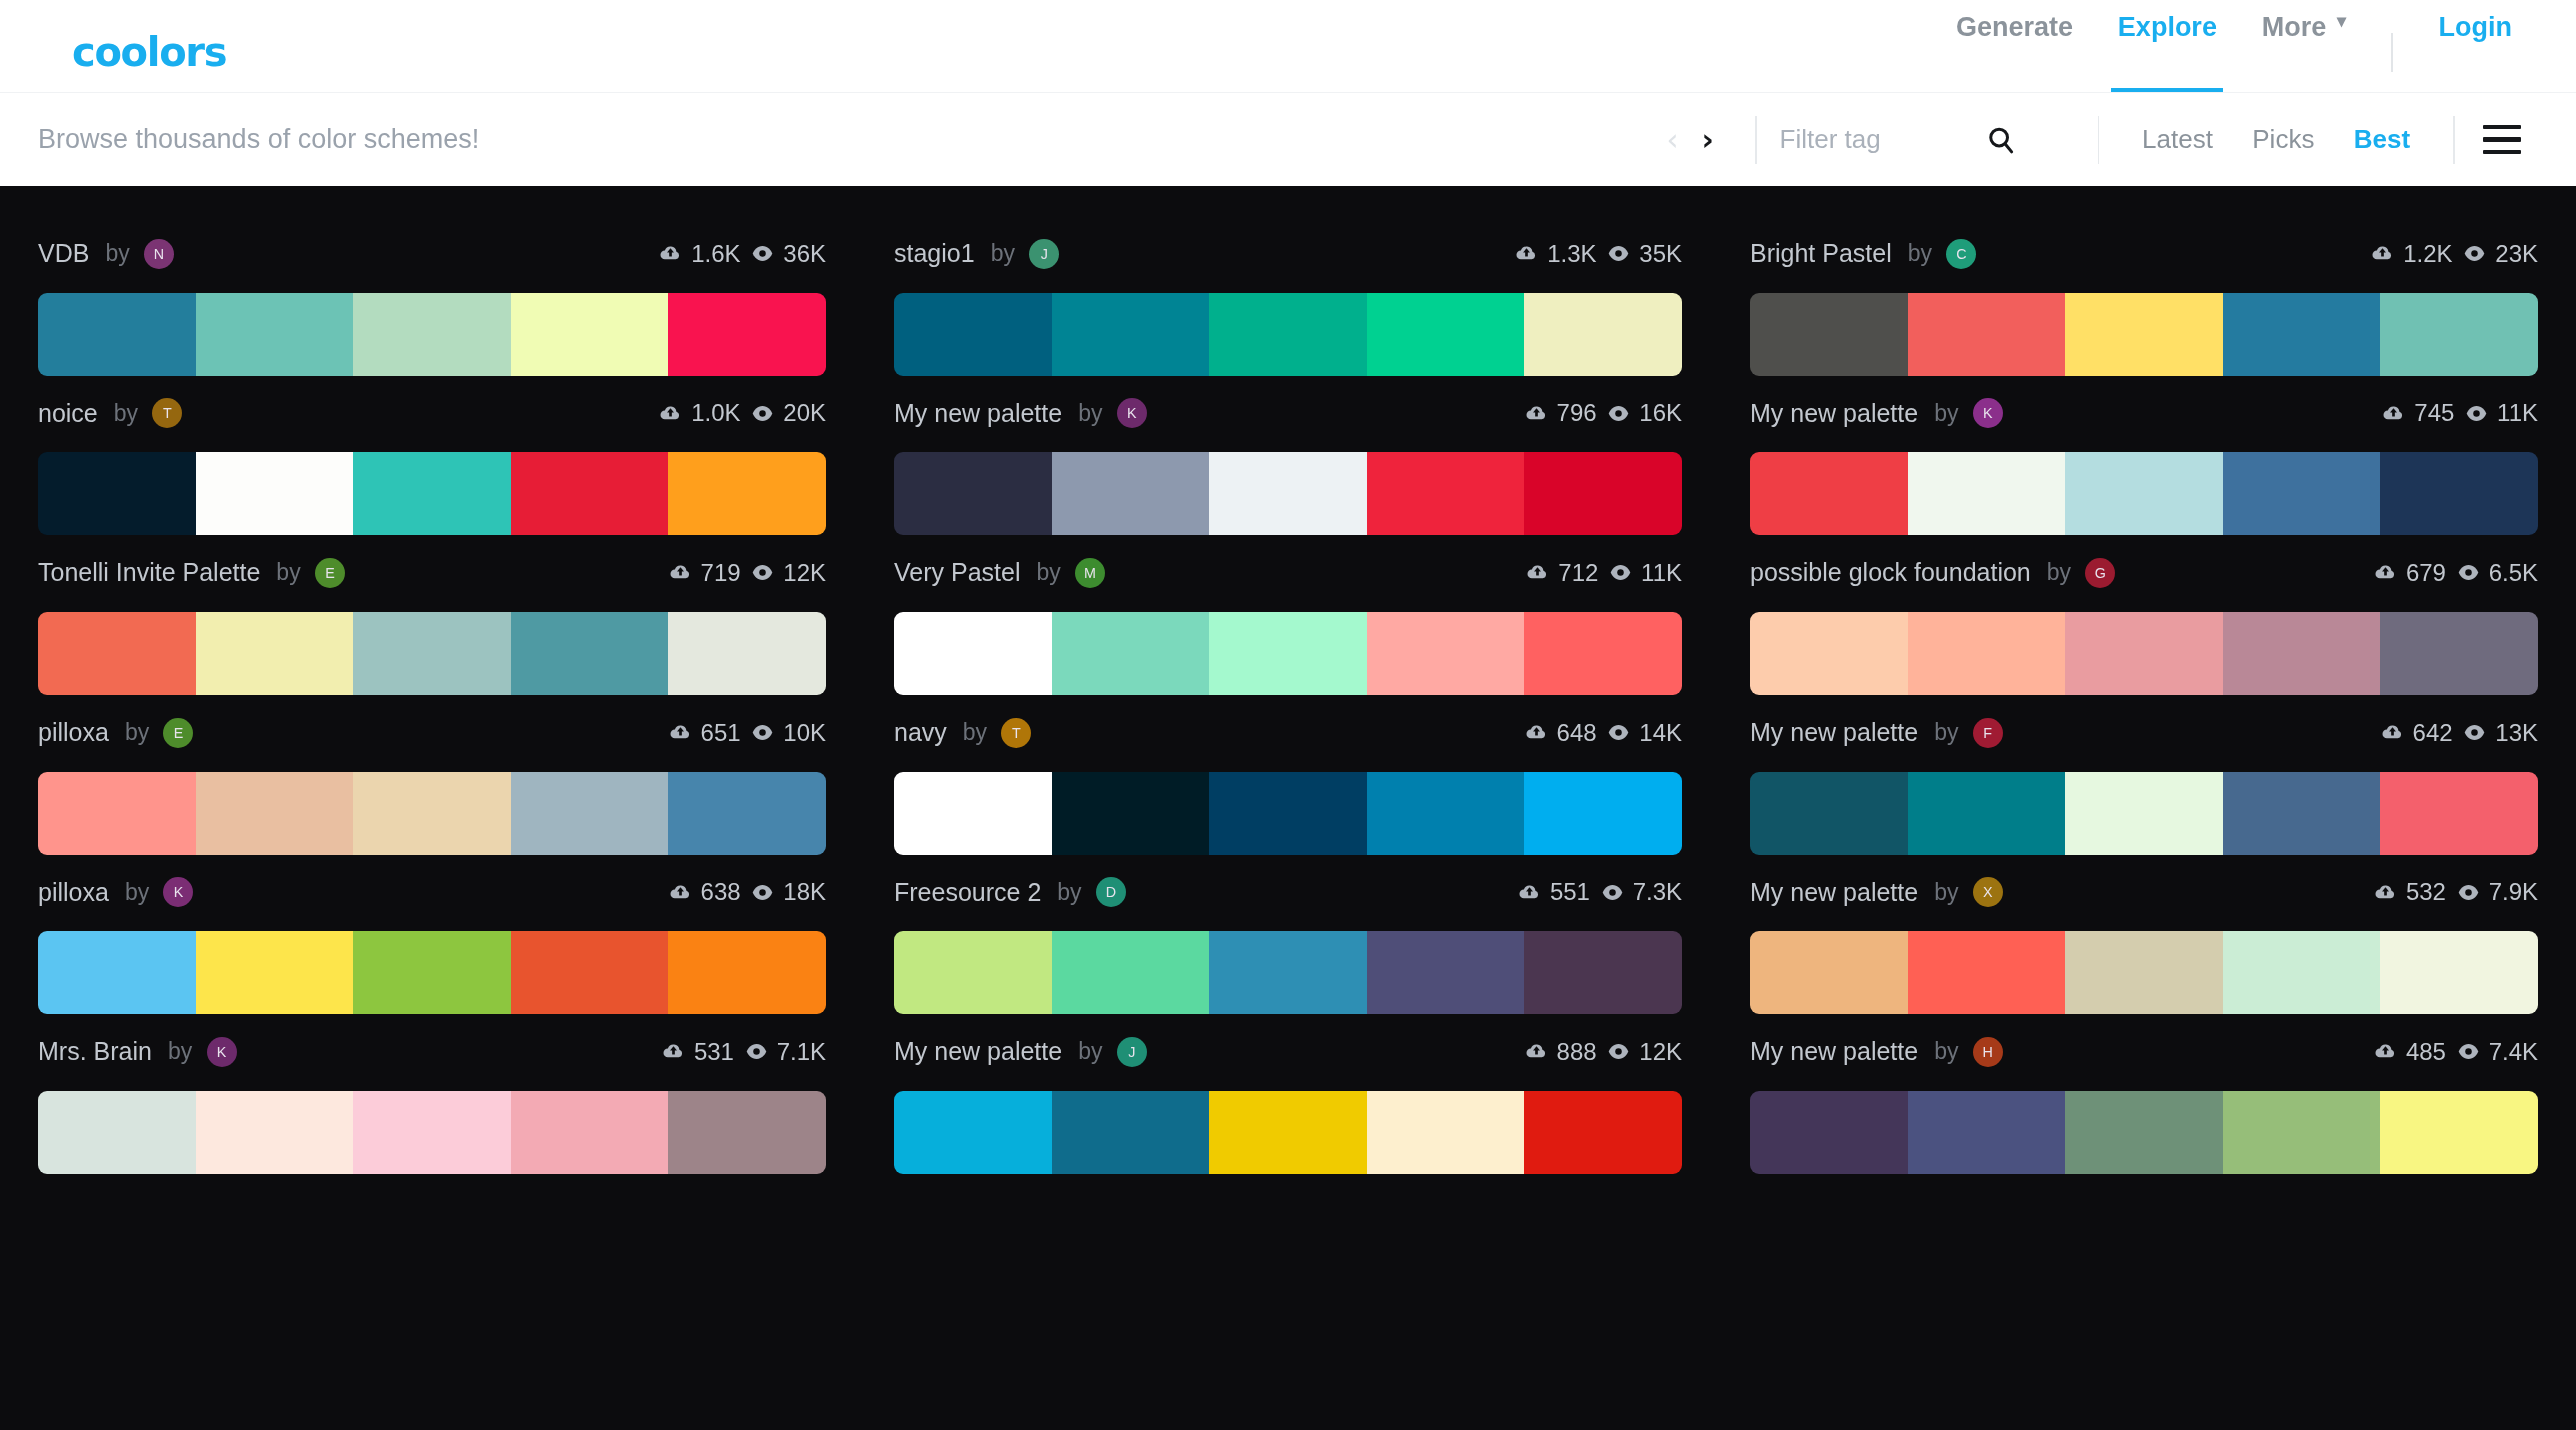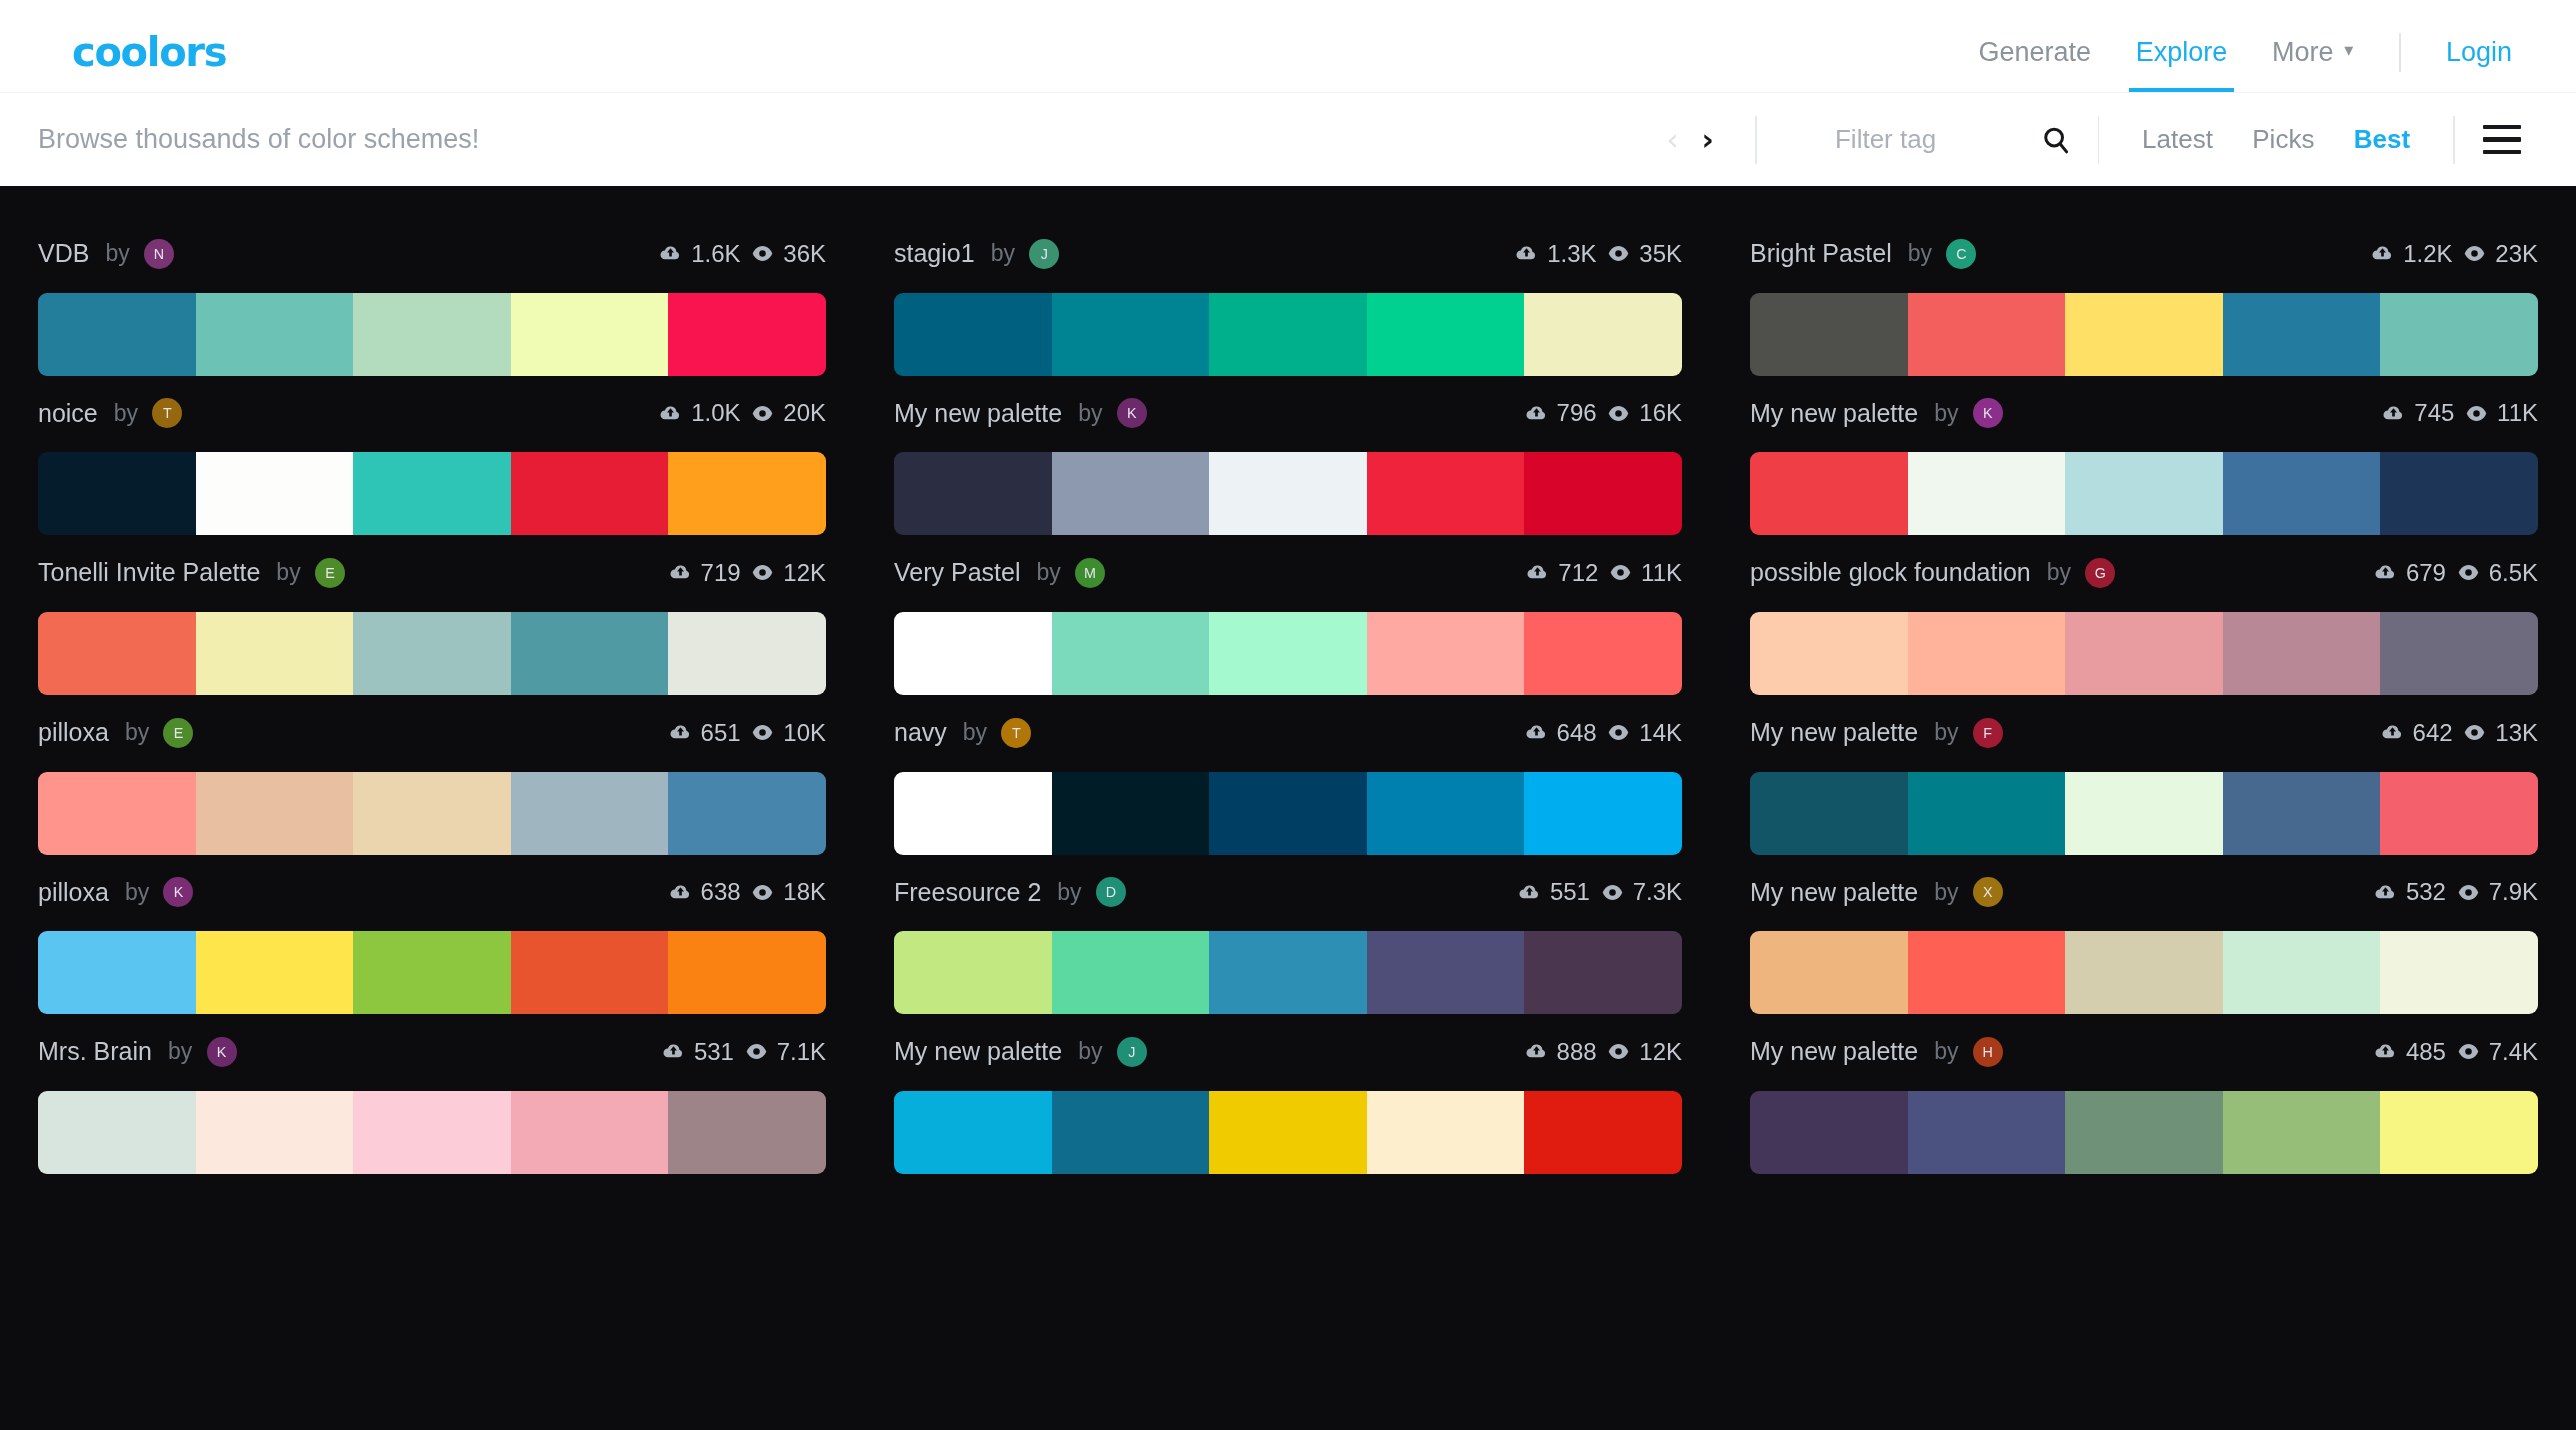--- a/index.html
+++ b/index.html
@@ -34,23 +34,23 @@
     display: flex;
     align-items: center;
     height: 100%;
   }
   .navitem {
     font-size: 27px;
     color: #8b939b;
     padding: 0 22.4px;
     height: 100%;
     display: flex;
-    align-items: center;
     position: relative;
     white-space: nowrap;
+    font-weight: bold;
   }
   .navitem.active { color: #19aeef; }
   .navitem.active::after {
     content: "";
     position: absolute;
     left: 16px; right: 16px; bottom: 0;
     height: 4.5px;
     background: #19aeef;
   }
   .navitem .caret {
@@ -100,21 +100,21 @@
   .bar-divider {
     width: 1.8px;
     height: 48px;
     background: #e6e9ec;
     margin: 0 23px;
   }
   .filter-wrap {
     display: flex;
     align-items: center;
     width: 295px;
-    justify-content: flex-end;
+    justify-content: flex-start;
     padding-right: 3.6px;
   }
   .filter-input {
     border: none;
     outline: none;
     font-size: 26px;
     color: #15171a;
     font-family: "Liberation Sans", sans-serif;
     background: transparent;
     width: 206px;

